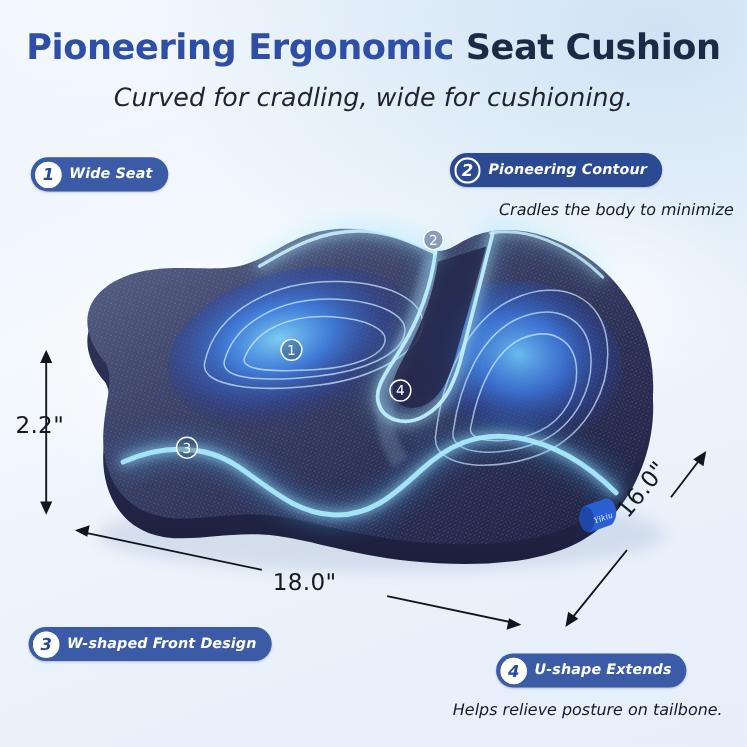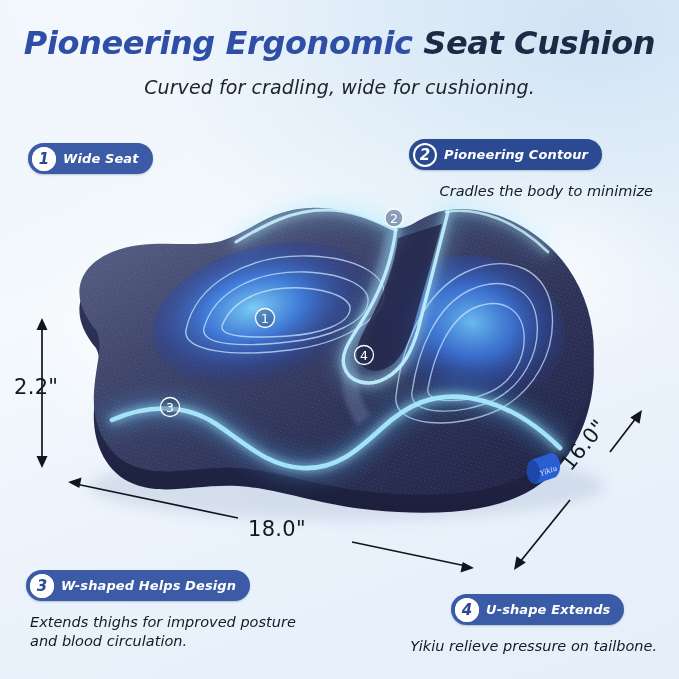--- a/index.html
+++ b/index.html
@@ -20,27 +20,27 @@
     background:radial-gradient(closest-side,#ffffff 0%,rgba(255,255,255,0) 72%);
     opacity:.85;pointer-events:none;}
   .glow-b{position:absolute;left:330px;top:120px;width:420px;height:300px;
     background:radial-gradient(closest-side,#ffffff 0%,rgba(255,255,255,0) 70%);
     opacity:.7;pointer-events:none;}
 
   
   .title{
     position:absolute;left:0;right:0;top:24px;text-align:center;
     font-family:"DejaVu Sans", sans-serif;
-    font-size:32px;font-weight:700;font-style:italic;
+    font-size:32px;font-weight:700;
     letter-spacing:-0.4px;color:#1d2a45;white-space:nowrap;
   }
   .title .accent{color:#2f4fa6;}
   .subtitle{
     position:absolute;left:0;right:0;top:76px;text-align:center;
-    font-size:19px;font-style:italic;color:#20242c;letter-spacing:.1px;
+    font-size:23px;font-style:italic;color:#20242c;letter-spacing:.1px;
   }
 
   
   .badge{
     position:absolute;display:inline-flex;align-items:center;
     height:31px;border-radius:17px;padding:0 14px 0 4px;
     background:#3c5ba6;box-shadow:0 1px 2px rgba(30,50,95,.25);
     white-space:nowrap;
   }
   .badge.dark{background:#2b4a92;}
@@ -60,21 +60,21 @@
     letter-spacing:.1px;
   }
   .cap{
     position:absolute;font-size:14.5px;font-style:italic;color:#161a22;
     line-height:19px;
   }
 
   #badge1{left:28px;top:143px;}
   #cap1{left:38px;top:192px;}
   #badge2{left:409px;top:139px;}
-  #cap2{right:26px;top:182px;text-align:right;}
+  #cap2{right:12px;top:182px;text-align:right;}
   #badge3{left:26px;top:570px;}
   #cap3{left:30px;top:613px;}
   #badge4{left:451px;top:594px;}
   #cap4{right:22px;top:637px;text-align:right;}
 
   
   #art{position:absolute;left:0;top:0;width:679px;height:679px;}
 
   
   .dimtext{
@@ -345,26 +345,22 @@
   <div class="badge dark" id="badge2">
     <span class="num">2</span>
     <span class="lbl">Pioneering Contour</span>
   </div>
   <div class="cap" id="cap2">
     <div>Cradles the body to minimize</div>
   </div>
 
   <div class="badge" id="badge3">
     <span class="num">3</span>
-    <span class="lbl">W-shaped Helps Design</span>
-  </div>
-  <div class="cap" id="cap3">
-    <div>Extends thighs for improved posture</div>
-    <div>and blood circulation.</div>
+    <span class="lbl">W-shaped Front Design</span>
   </div>
 
   <div class="badge" id="badge4">
     <span class="num">4</span>
     <span class="lbl">U-shape Extends</span>
   </div>
-  <div class="cap" id="cap4">Yikiu relieve pressure on tailbone.</div>
+  <div class="cap" id="cap4">Helps relieve posture on tailbone.</div>
 
 </div>
 
 </body></html>

